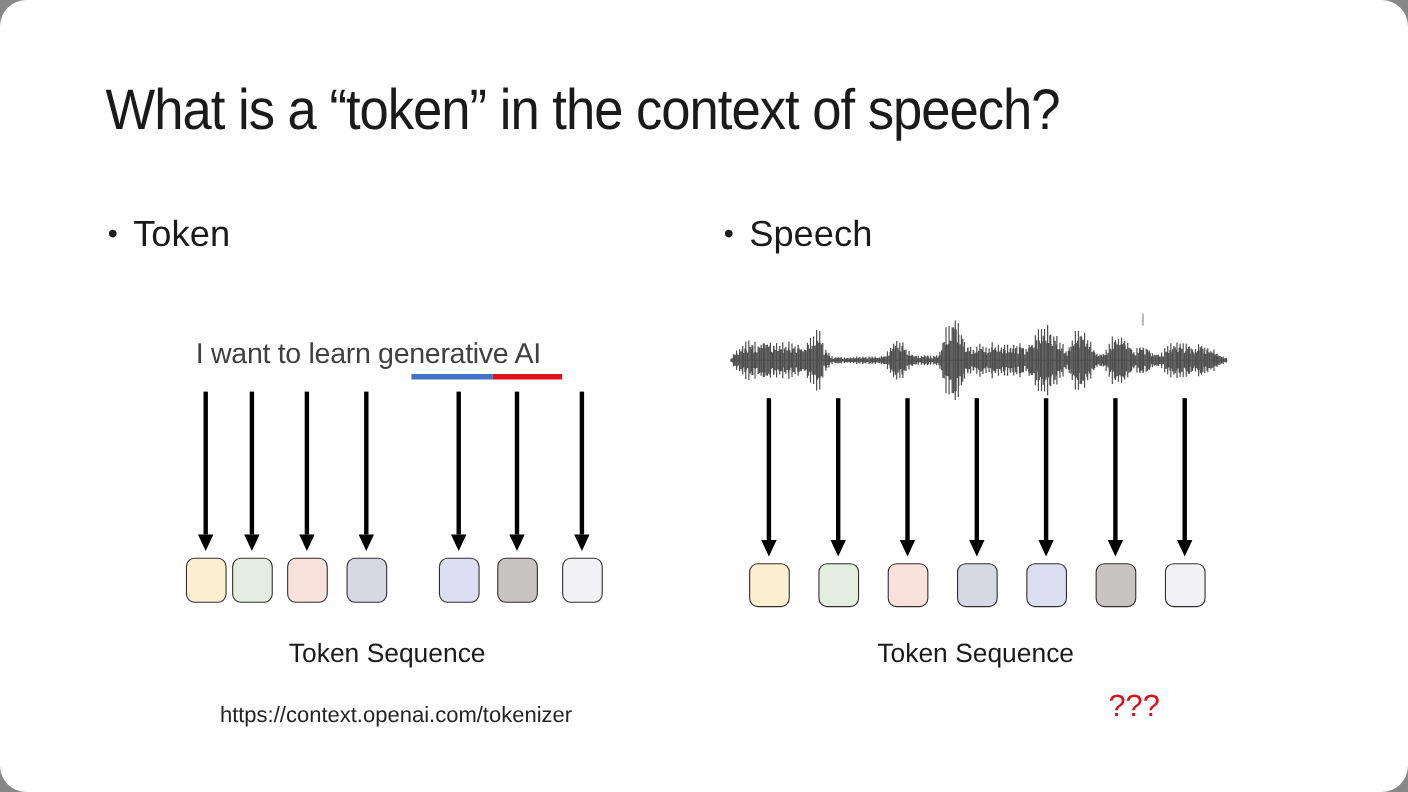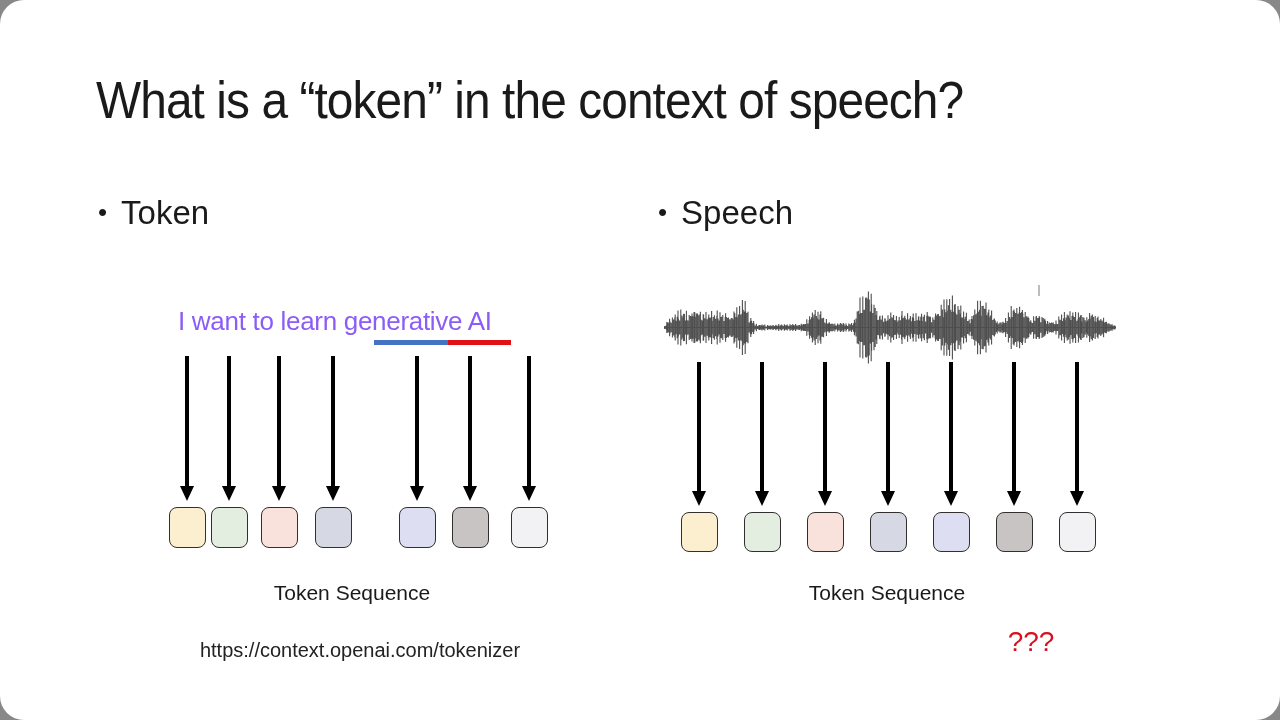--- a/index.html
+++ b/index.html
@@ -11,31 +11,31 @@
   }
   .abs{position:absolute;}
   .slide-title{
     left:96px; top:70px; font-size:52px; font-weight:400; letter-spacing:-1px;
     transform:scaleX(0.92); transform-origin:left top; white-space:nowrap;
   }
   .bullet-row{ top:194px; font-size:33px; white-space:nowrap; }
   .bullet-row .dot{ font-size:26px; vertical-align:3px; margin-right:14px; }
   .bullet-left{ left:98px; }
   .bullet-right{ left:658px; }
-  .sentence{ left:178px; top:306px; font-size:26px; letter-spacing:-0.3px; white-space:nowrap; color:#8b5cf6; }
+  .sentence{ left:178px; top:306px; font-size:26px; letter-spacing:-0.3px; white-space:nowrap; color:#404040; }
   .underline-seg{ height:4.5px; }
   .u-blue{ left:374px; top:340px; width:74px; }
   .u-red{ left:448px; top:340px; width:63px; }
   .arrow-shaft{ position:absolute; width:3.5px; background:#000; }
   .arrow-head{ position:absolute; width:0; height:0;
     border-left:7.5px solid transparent; border-right:7.5px solid transparent;
     border-top:15px solid #000; }
   .token-box{ position:absolute; width:37px; box-sizing:border-box;
     border:1.8px solid #332f2e; border-radius:8px; }
-  .seq-label{ font-size:21px; white-space:nowrap; transform:translateX(-50%); }
+  .seq-label{ font-size:24px; white-space:nowrap; transform:translateX(-50%); }
   .seq-left{ left:352px; top:581px; }
   .seq-right{ left:887px; top:581px; }
   .src-url{ left:360px; top:639px; font-size:20px; transform:translateX(-50%); white-space:nowrap; color:#222; }
   .waveform-label{ left:887px; top:263px; font-size:28px; transform:translateX(-50%); white-space:nowrap; }
   .waveform-svg{ left:664px; top:285px; }
   .stray-tick{ left:1038px; top:285px; width:2px; height:11px; background:#bcbcbc; }
   .unknown{ left:1031px; top:626px; font-size:28px; font-weight:400; transform:translateX(-50%); white-space:nowrap; }
 </style>
 </head>
 <body>

